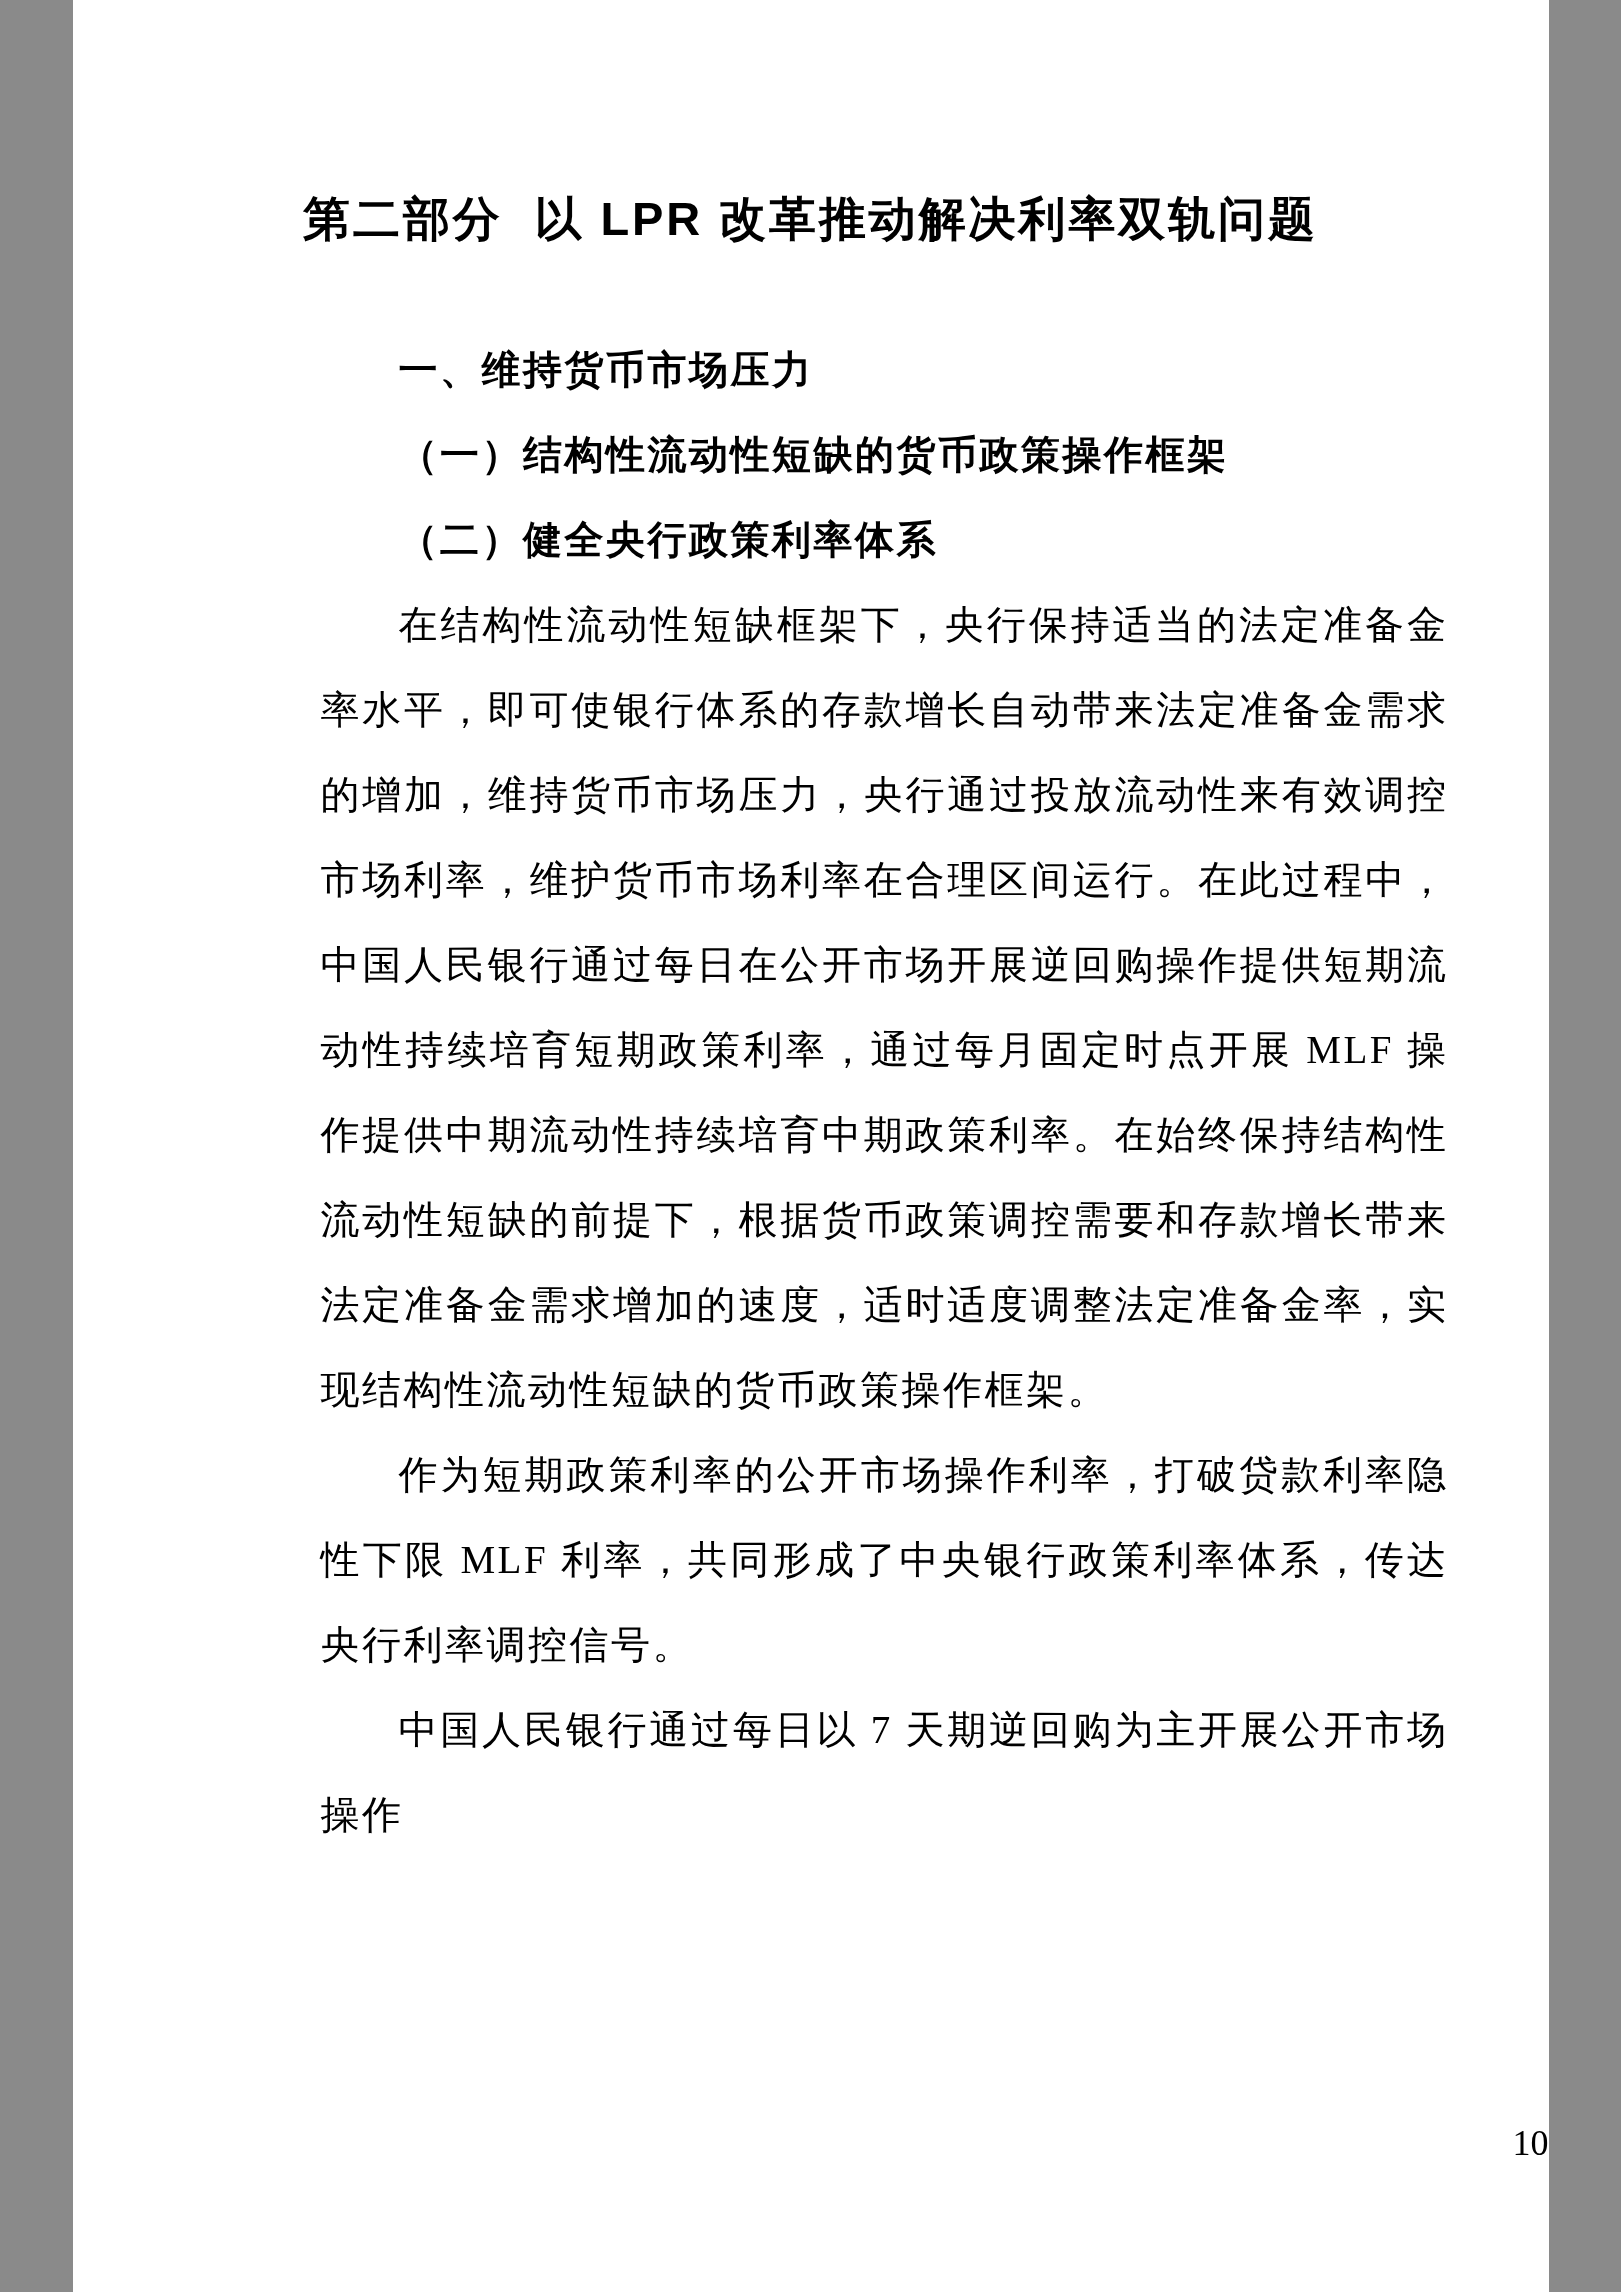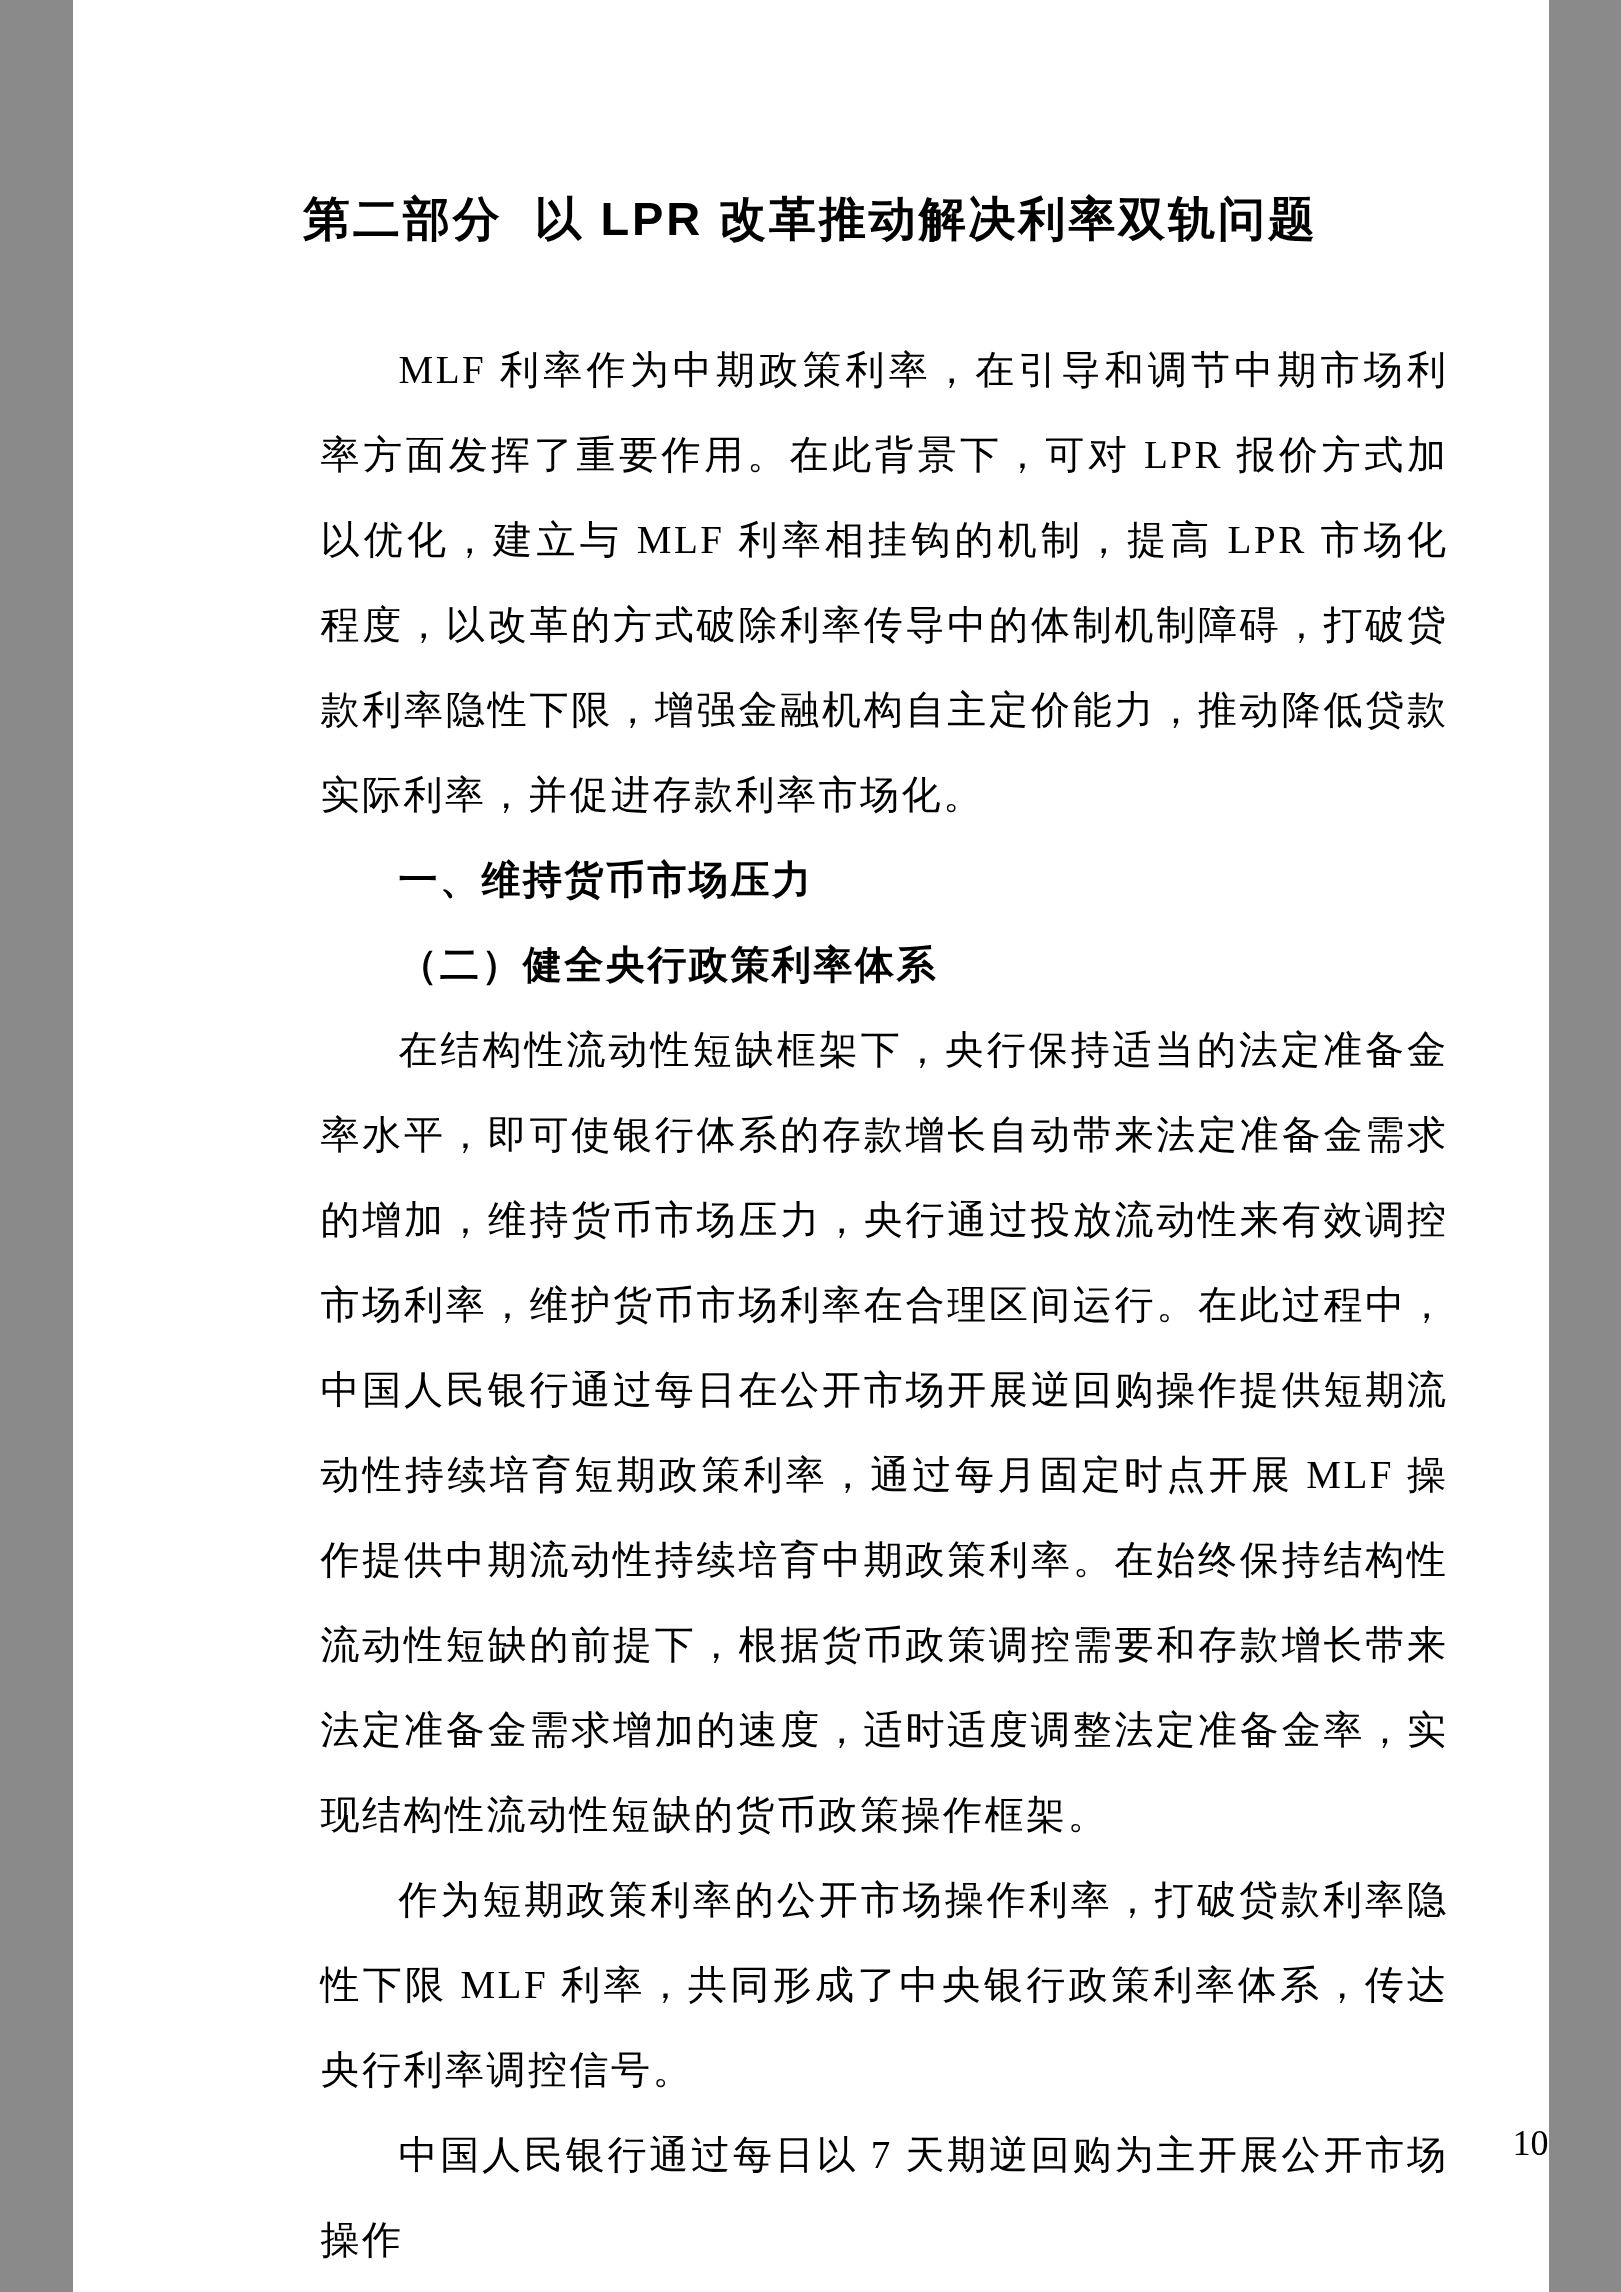--- a/index.html
+++ b/index.html
@@ -66,22 +66,22 @@
     font-family: "Liberation Serif", serif;
   }
 </style>
 </head>
 <body>
 
 <div class="page">
   <h1 class="doc-title">第二部分  以 LPR 改革推动解决利率双轨问题</h1>
 
   <div class="doc-body" id="doc-body">
-      <p class="block paragraph">MLF 利率作为中期政策利率，在引导和调节中期市场利率方面发挥了重要作用。在此背景下，可对 LPR 报价方式加以优化，建立与 MLF 利率相挂钩的机制，提高 LPR 市场化程度，以改革的方式破除利率传导中的体制机制障碍，打破贷款利率隐性下限，增强金融机构自主定价能力，推动降低贷款实际利率，并促进存款利率市场化。</p>
       <p class="block heading1">一、维持货币市场压力</p>
+      <p class="block heading2">（一）结构性流动性短缺的货币政策操作框架</p>
       <p class="block heading2">（二）健全央行政策利率体系</p>
       <p class="block paragraph">在结构性流动性短缺框架下，央行保持适当的法定准备金率水平，即可使银行体系的存款增长自动带来法定准备金需求的增加，维持货币市场压力，央行通过投放流动性来有效调控市场利率，维护货币市场利率在合理区间运行。在此过程中，中国人民银行通过每日在公开市场开展逆回购操作提供短期流动性持续培育短期政策利率，通过每月固定时点开展 MLF 操作提供中期流动性持续培育中期政策利率。在始终保持结构性流动性短缺的前提下，根据货币政策调控需要和存款增长带来法定准备金需求增加的速度，适时适度调整法定准备金率，实现结构性流动性短缺的货币政策操作框架。</p>
       <p class="block paragraph">作为短期政策利率的公开市场操作利率，打破贷款利率隐性下限 MLF 利率，共同形成了中央银行政策利率体系，传达央行利率调控信号。</p>
       <p class="block paragraph">中国人民银行通过每日以 7 天期逆回购为主开展公开市场操作</p>
     </div>
 
   <div class="page-footer">10</div>
 </div>
 
 

